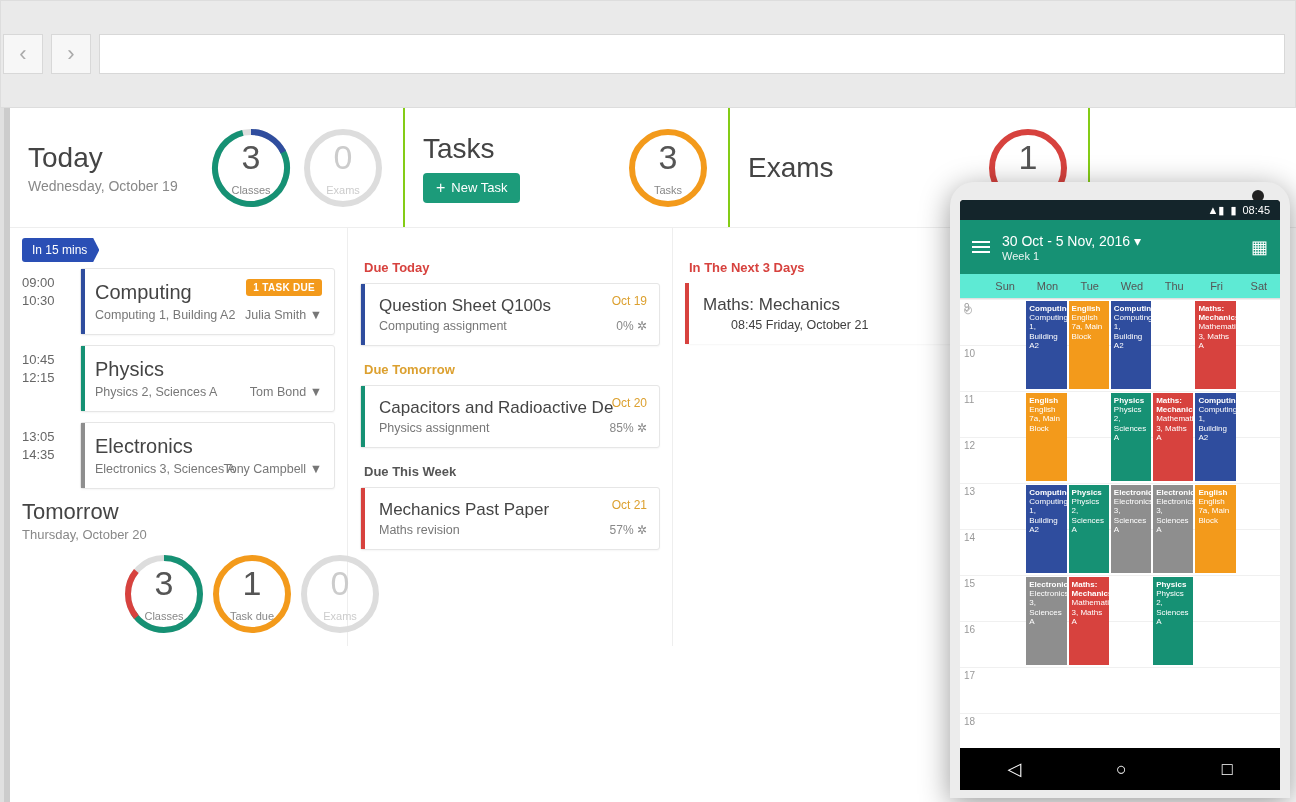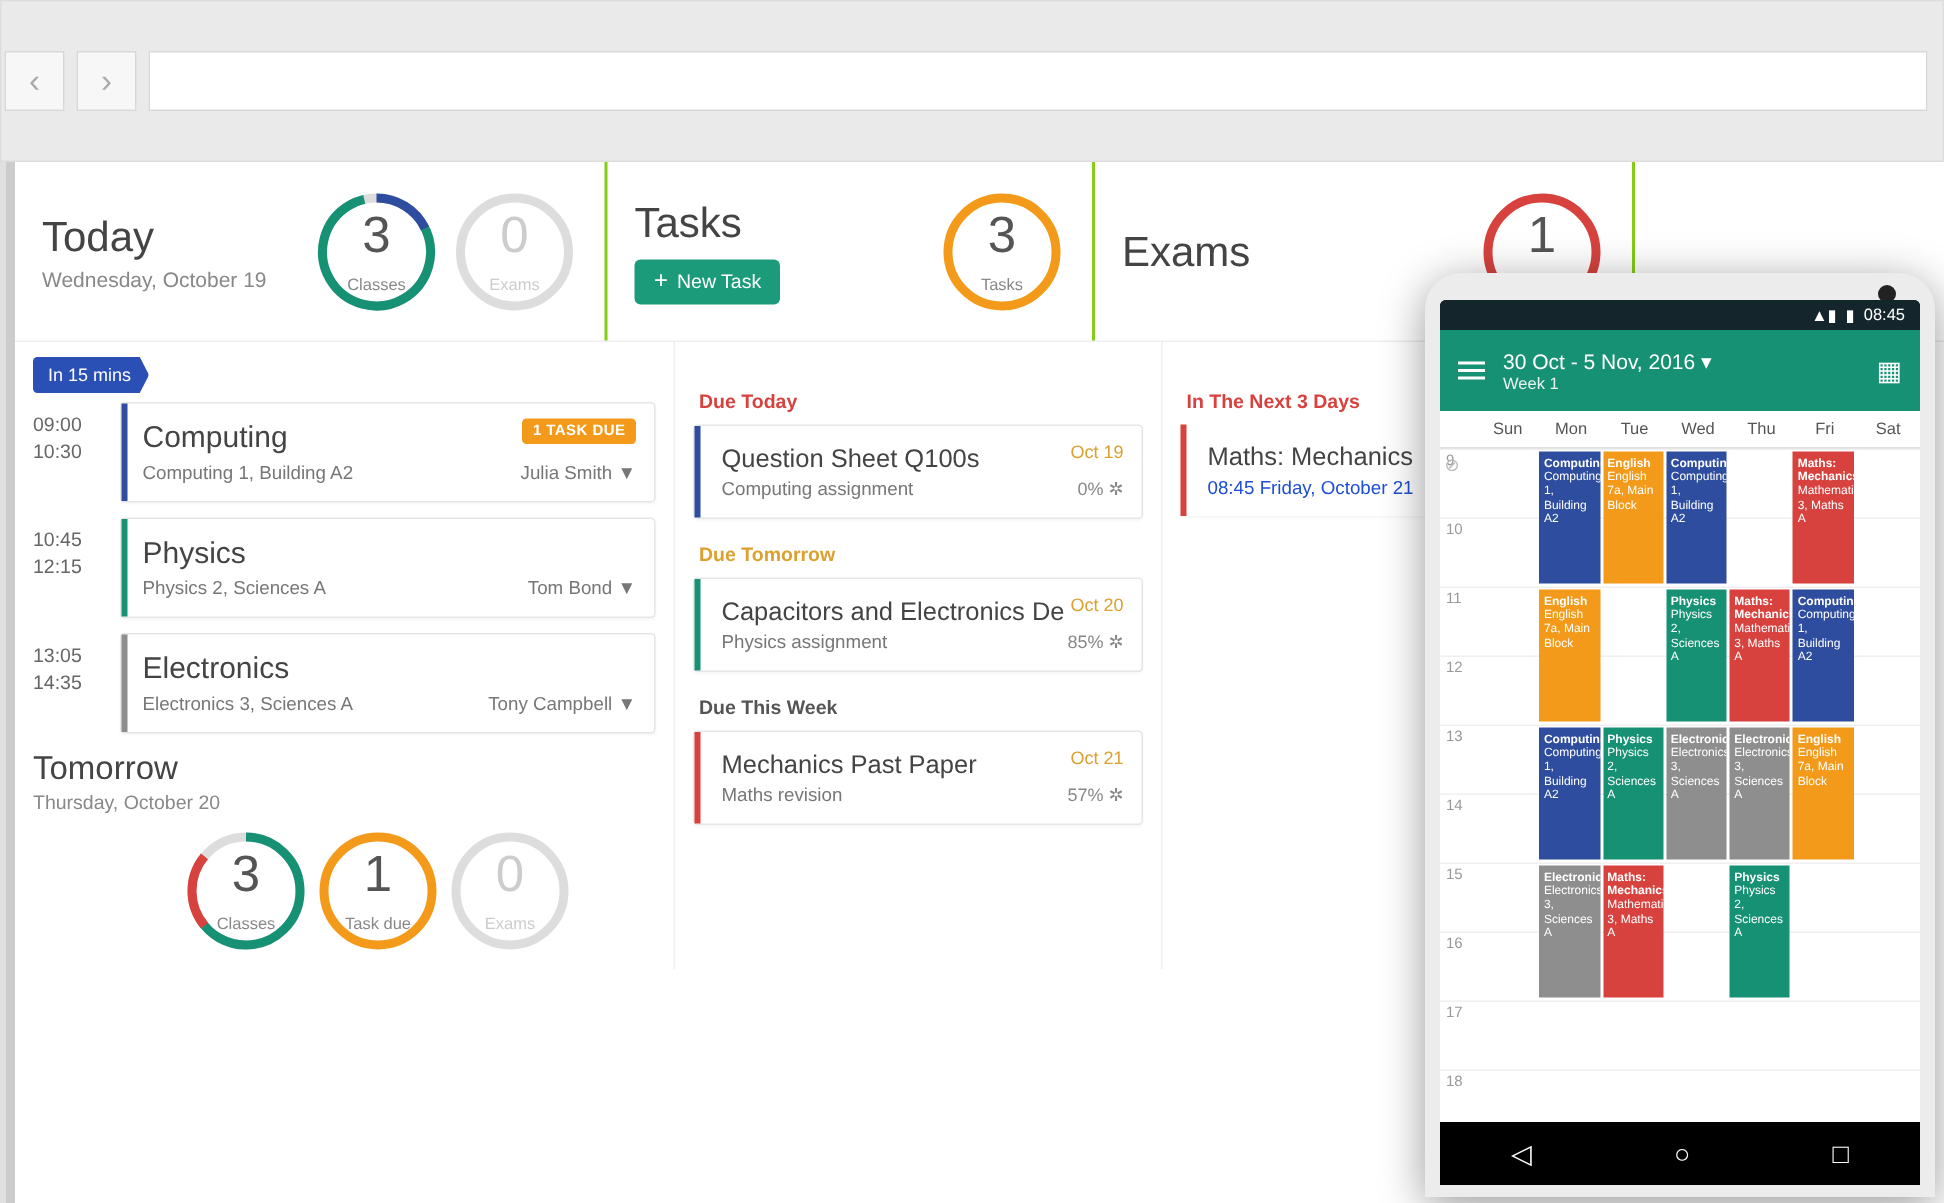--- a/index.html
+++ b/index.html
@@ -24,21 +24,21 @@
 .ring { position:relative; width:84px; height:84px; }
 .ring svg { width:84px; height:84px; }
 .ring .num { position:absolute; left:0; right:0; top:12px; text-align:center; font-size:34px; color:#555; font-weight:400;}
 .ring .lbl { position:absolute; left:0; right:0; bottom:14px; text-align:center; font-size:11px; color:#888; }
 .ring.ghost .num, .ring.ghost .lbl { color:#ccc; }
 
 .new-task-btn { background:#1c9b7a; color:#fff; border:none; border-radius:4px; padding:7px 13px; font-size:13px; display:flex; align-items:center; gap:6px; cursor:pointer; margin:8px 0 0 0;}
 .new-task-btn .plus { font-size:16px; line-height:1; }
 
 .columns { display:flex; }
-.col-today { width:440px; border-right:1px solid #eee; padding:10px 12px; }
+.col-today { width:338px; border-right:1px solid #eee; padding:10px 12px; }
 .col-tasks { width:325px; border-right:1px solid #eee; padding:10px 12px; }
 .col-exams { width:360px; padding:10px 12px; }
 
 .in-badge { display:inline-block; background:#2a4fb5; color:#fff; font-size:12px; padding:5px 12px 5px 10px; border-radius:3px; clip-path: polygon(0 0, 92% 0, 100% 50%, 92% 100%, 0 100%); margin-bottom:6px;}
 .class-row { display:flex; gap:10px; margin-bottom:10px; }
 .times { width:48px; font-size:13px; color:#666; line-height:1.4; padding-top:6px;}
 .class-card { flex:1; background:#fff; border:1px solid #e6e6e6; border-radius:3px; padding:12px 14px; position:relative; box-shadow:0 1px 2px rgba(0,0,0,0.04); }
 .class-card .stripe { position:absolute; left:0; top:0; bottom:0; width:4px; }
 .class-card .title { font-size:20px; color:#444; font-weight:400; }
 .class-card .sub { font-size:12.5px; color:#777; margin-top:4px; }
@@ -57,34 +57,34 @@
 
 .task-card { background:#fff; border:1px solid #e6e6e6; border-radius:3px; padding:12px 14px 12px 18px; position:relative; box-shadow:0 1px 2px rgba(0,0,0,0.04); margin-bottom:16px; }
 .task-card .stripe { position:absolute; left:0; top:0; bottom:0; width:4px; }
 .task-card .title { font-size:17px; color:#444; font-weight:400; }
 .task-card .sub { font-size:12.5px; color:#777; margin-top:3px; }
 .task-card .due { position:absolute; right:12px; top:10px; font-size:12px; color:#dca02f; font-weight:500; }
 .task-card .pct { position:absolute; right:12px; bottom:12px; font-size:12px; color:#888; }
 
 .exam-card { border:none; }
 .exam-card .title { font-size:17px; color:#444; }
-.exam-card .sub { font-size:12.5px; color:#1d4ed8; }
+.exam-card .sub { font-size:12.5px; color:#404040;margin-left:28px; }
 
 
 .phone { position:absolute; right:6px; top:182px; width:340px; height:616px; background:#ececec; border-radius:24px 24px 0 0; box-shadow:0 6px 30px rgba(0,0,0,0.4); padding:18px 10px 0; }
 .phone .camera { position:absolute; right:26px; top:8px; width:12px; height:12px; background:#222; border-radius:50%; }
 .phone-screen { background:#0f1619; border-radius:4px 4px 0 0; height:590px; position:relative; overflow:hidden; }
 .statusbar { height:20px; background:#14252b; color:#fff; display:flex; justify-content:flex-end; align-items:center; gap:6px; padding:0 10px; font-size:11px; }
 .appbar { background:#169174; height:54px; color:#fff; display:flex; align-items:center; padding:0 12px; gap:12px; }
 .appbar .menu-icon { width:18px; }
 .appbar .menu-icon div{ height:2px; background:#fff; margin:3px 0;}
 .appbar .date-range { font-size:14px; font-weight:500; }
 .appbar .week { font-size:11px; opacity:.9; margin-top:1px; }
 .appbar .cal-icon { margin-left:auto; font-size:18px; }
-.days-header { display:flex; background:#ffffff; border-bottom:1px solid #e0e0e0; font-size:11px; color:#555; }
+.days-header { display:flex; background:#5eead4; border-bottom:1px solid #e0e0e0; font-size:11px; color:#555; }
 .days-header div { flex:1; text-align:center; padding:6px 0; }
 .days-header .gutter{ flex:0 0 24px; }
 .week-grid { position:relative; background:#fff; height:470px; }
 .hour-row { position:absolute; left:0; right:0; border-top:1px solid #f0f0f0; height:46px; }
 .hour-lbl { position:absolute; left:4px; top:2px; font-size:10px; color:#999; }
 .event { position:absolute; font-size:8px; color:#fff; padding:3px; line-height:1.15; overflow:hidden; }
 .event .et { font-weight:600; display:block; }
 .navbar { position:absolute; bottom:0; left:0; right:0; height:42px; background:#000; display:flex; align-items:center; justify-content:space-around; color:#fff; }
 .navbar span { font-size:18px; }
 </style>
@@ -232,21 +232,21 @@
           <div class="stripe" style="background:#2f4d9e"></div>
       <div class="due">Oct 19</div>
       <div class="title">Question Sheet Q100s</div>
       <div class="sub">Computing assignment</div>
       <div class="pct">0% ✲</div>
         </div>
         <div class="section-label label-ylw">Due Tomorrow</div>
         <div class="task-card">
           <div class="stripe" style="background:#169174"></div>
       <div class="due">Oct 20</div>
-      <div class="title">Capacitors and Electronics De</div>
+      <div class="title">Capacitors and Radioactive De</div>
       <div class="sub">Physics assignment</div>
       <div class="pct">85% ✲</div>
         </div>
         <div class="section-label label-grey">Due This Week</div>
         <div class="task-card">
           <div class="stripe" style="background:#d7423e"></div>
       <div class="due">Oct 21</div>
       <div class="title">Mechanics Past Paper</div>
       <div class="sub">Maths revision</div>
       <div class="pct">57% ✲</div>

